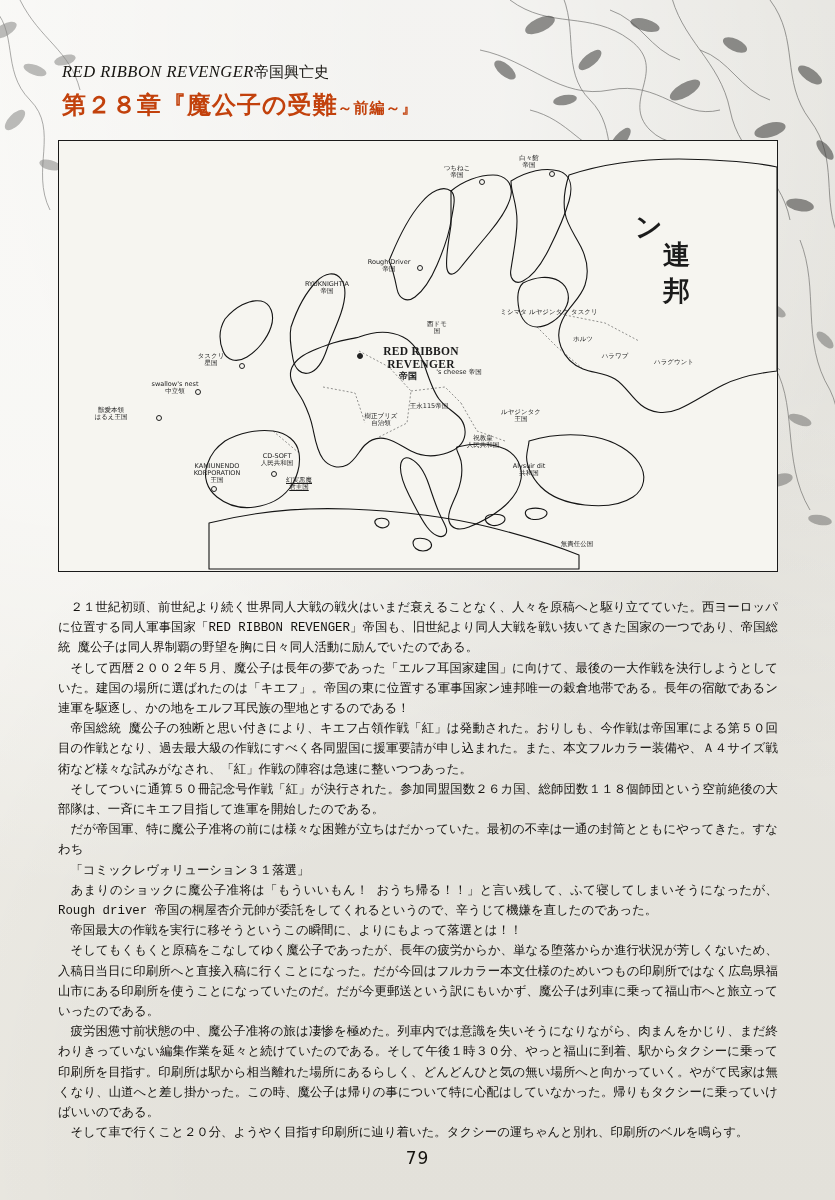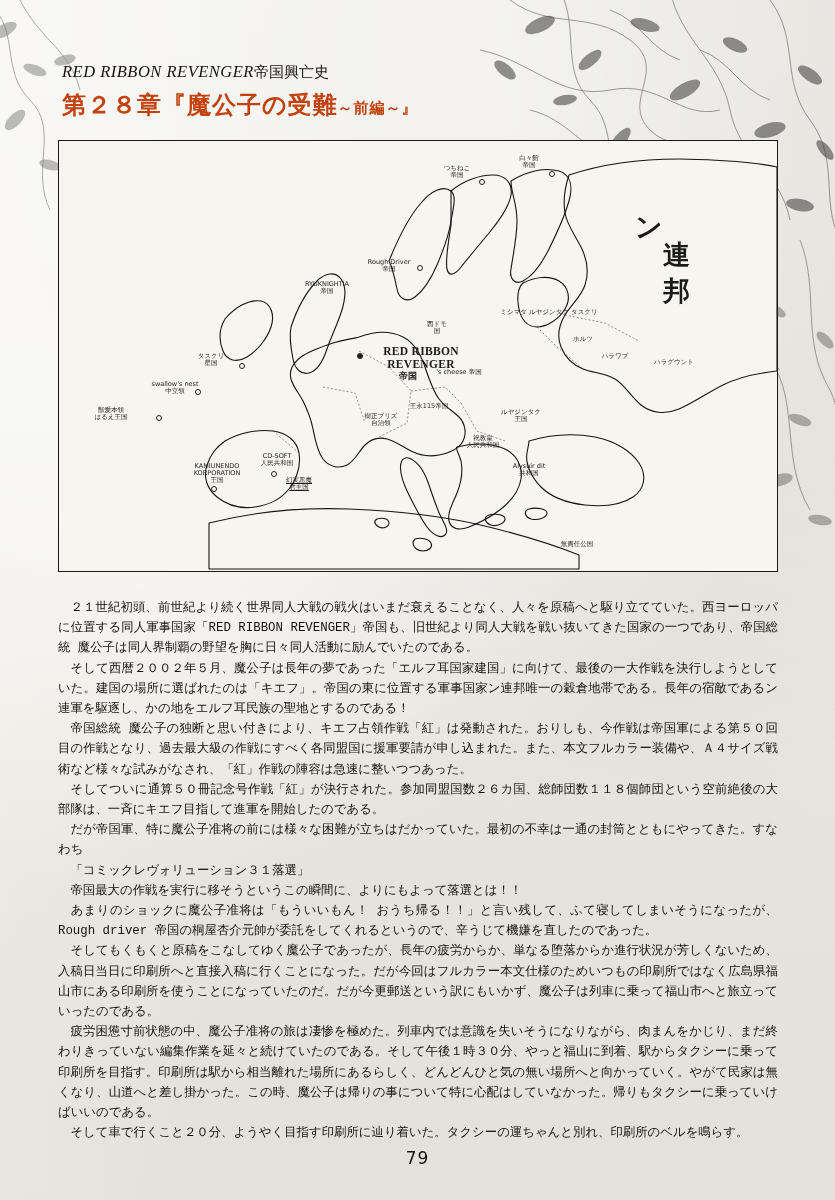--- a/index.html
+++ b/index.html
@@ -285,21 +285,21 @@
     </div>
   </div>
 
   <div class="body-text" id="body-text">
       <p>　２１世紀初頭、前世紀より続く世界同人大戦の戦火はいまだ衰えることなく、人々を原稿へと駆り立てていた。西ヨーロッパに位置する同人軍事国家「RED RIBBON REVENGER」帝国も、旧世紀より同人大戦を戦い抜いてきた国家の一つであり、帝国総統 魔公子は同人界制覇の野望を胸に日々同人活動に励んでいたのである。</p>
       <p>　そして西暦２００２年５月、魔公子は長年の夢であった「エルフ耳国家建国」に向けて、最後の一大作戦を決行しようとしていた。建国の場所に選ばれたのは「キエフ」。帝国の東に位置する軍事国家ン連邦唯一の穀倉地帯である。長年の宿敵であるン連軍を駆逐し、かの地をエルフ耳民族の聖地とするのである！</p>
       <p>　帝国総統 魔公子の独断と思い付きにより、キエフ占領作戦「紅」は発動された。おりしも、今作戦は帝国軍による第５０回目の作戦となり、過去最大級の作戦にすべく各同盟国に援軍要請が申し込まれた。また、本文フルカラー装備や、Ａ４サイズ戦術など様々な試みがなされ、「紅」作戦の陣容は急速に整いつつあった。</p>
       <p>　そしてついに通算５０冊記念号作戦「紅」が決行された。参加同盟国数２６カ国、総師団数１１８個師団という空前絶後の大部隊は、一斉にキエフ目指して進軍を開始したのである。</p>
       <p>　だが帝国軍、特に魔公子准将の前には様々な困難が立ちはだかっていた。最初の不幸は一通の封筒とともにやってきた。すなわち</p>
       <p>　「コミックレヴォリューション３１落選」</p>
+      <p>　あまりのショックに魔公子准将は「もういいもん！ おうち帰る！！」と言い残して、ふて寝してしまいそうになったが、Rough driver 帝国の桐屋杏介元帥が委託をしてくれるというので、辛うじて機嫌を直したのであった。</p>
       <p>　帝国最大の作戦を実行に移そうというこの瞬間に、よりにもよって落選とは！！</p>
-      <p>　あまりのショックに魔公子准将は「もういいもん！ おうち帰る！！」と言い残して、ふて寝してしまいそうになったが、Rough driver 帝国の桐屋杏介元帥が委託をしてくれるというので、辛うじて機嫌を直したのであった。</p>
       <p>　そしてもくもくと原稿をこなしてゆく魔公子であったが、長年の疲労からか、単なる堕落からか進行状況が芳しくないため、入稿日当日に印刷所へと直接入稿に行くことになった。だが今回はフルカラー本文仕様のためいつもの印刷所ではなく広島県福山市にある印刷所を使うことになっていたのだ。だが今更郵送という訳にもいかず、魔公子は列車に乗って福山市へと旅立っていったのである。</p>
       <p>　疲労困憊寸前状態の中、魔公子准将の旅は凄惨を極めた。列車内では意識を失いそうになりながら、肉まんをかじり、まだ終わりきっていない編集作業を延々と続けていたのである。そして午後１時３０分、やっと福山に到着、駅からタクシーに乗って印刷所を目指す。印刷所は駅から相当離れた場所にあるらしく、どんどんひと気の無い場所へと向かっていく。やがて民家は無くなり、山道へと差し掛かった。この時、魔公子は帰りの事について特に心配はしていなかった。帰りもタクシーに乗っていけばいいのである。</p>
       <p>　そして車で行くこと２０分、ようやく目指す印刷所に辿り着いた。タクシーの運ちゃんと別れ、印刷所のベルを鳴らす。</p>
     </div>
 
   <div class="page-number">79</div>
 </div>
 
 </body></html>

